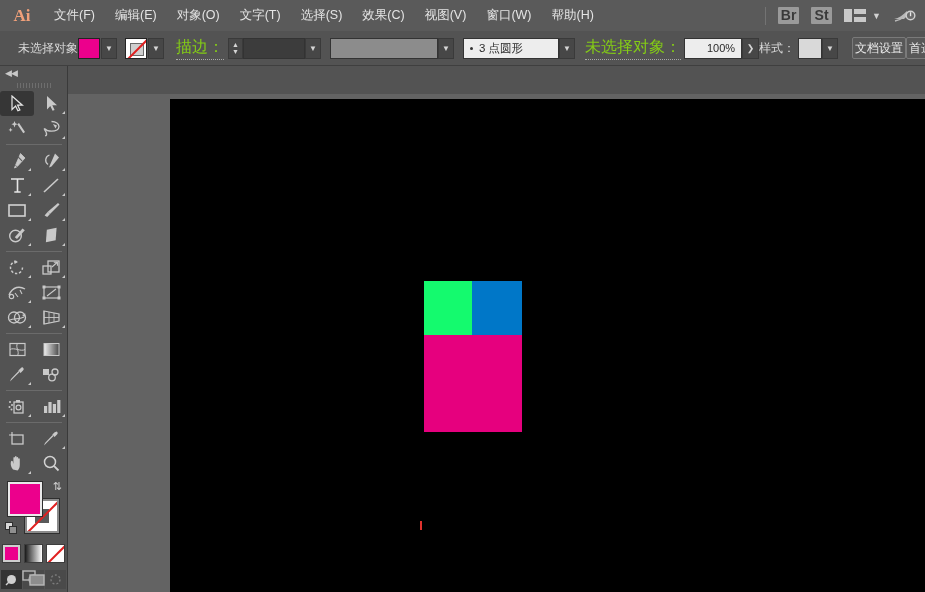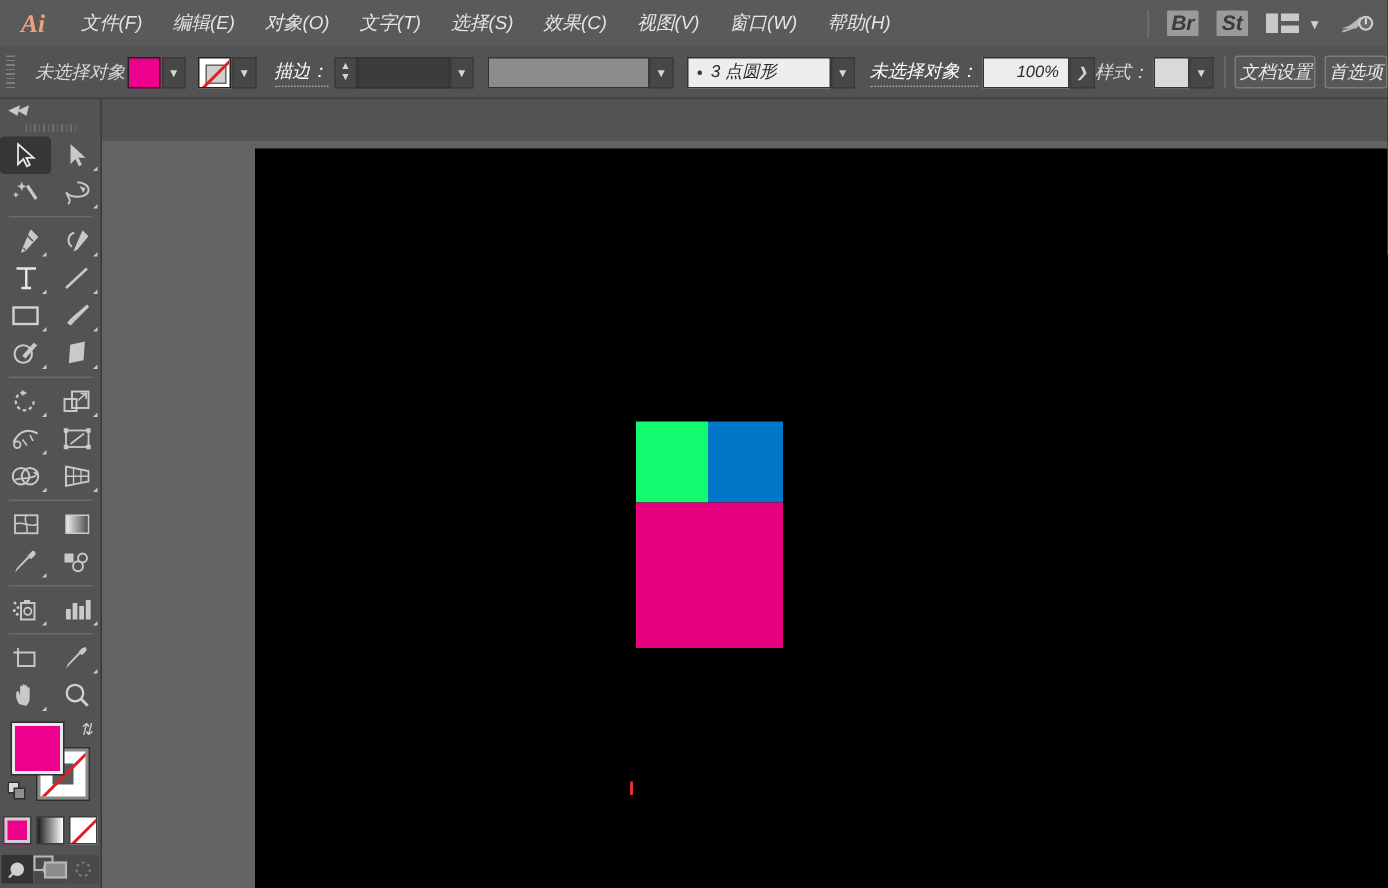--- a/index.html
+++ b/index.html
@@ -3,21 +3,21 @@
 <meta charset="utf-8">
 <style>
   * { box-sizing: border-box; margin: 0; padding: 0; }
   html, body {
     width: 925px; height: 592px;
     overflow: hidden;
     background: #535353;
     font-family: "Liberation Sans", sans-serif;
     -webkit-font-smoothing: antialiased;
   }
-  #app { position: relative; width: 787px; height: 592px; font-style: italic; }
+  #app { position: relative; width: 787px; height: 592px; }
 
   
   .menubar {
     position: absolute; left: 0; top: 0; width: 925px; height: 31px;
     background: #5a5a5a;
     display: flex; align-items: center;
   }
   .ai-logo {
     width: 44px; height: 31px;
     display: flex; align-items: center; justify-content: center;
@@ -54,32 +54,32 @@
     margin-left: 6px; color: #d2d2d2; font-size: 9px;
   }
   .rocket {
     margin-left: 12px; width: 24px; height: 18px; position: relative;
   }
 
   
   .controlbar {
     position: absolute; left: 0; top: 31px; width: 925px; height: 35px;
     background: #535353; border-bottom: 1px solid #3f3f3f;
-    display: flex; align-items: center; padding-left: 4px;
+    display: flex; align-items: center; padding-left: 4px; text-align: right;
   }
   .grip {
     width: 8px; height: 22px;
     background: repeating-linear-gradient(to bottom,#7d7d7d 0 1px,transparent 1px 3px);
     margin-right: 6px;
   }
   .ctl-label {
     color: #d8d8d8; font-size: 12px; white-space: nowrap;
   }
   .ctl-link {
-    color: #ffffff; font-size: 12px; white-space: nowrap;
+    color: #84cc16; font-size: 16px; white-space: nowrap;
     border-bottom: 1px dotted #a8a8a8; padding-bottom: 1px;
   }
   .swatch-box {
     width: 22px; height: 21px; border: 1px solid #232323; background: #ec008c;
   }
   .swatch-none {
     width: 22px; height: 21px; border: 1px solid #232323; background: #fff;
     position: relative; overflow: hidden;
   }
   .swatch-none::before {

